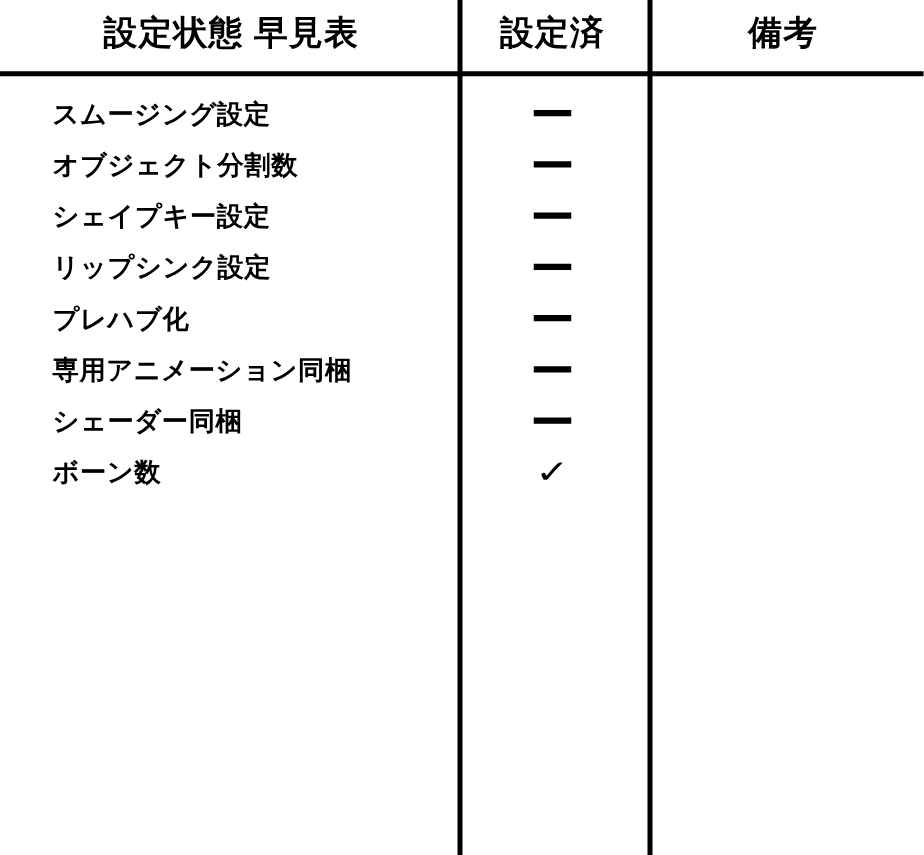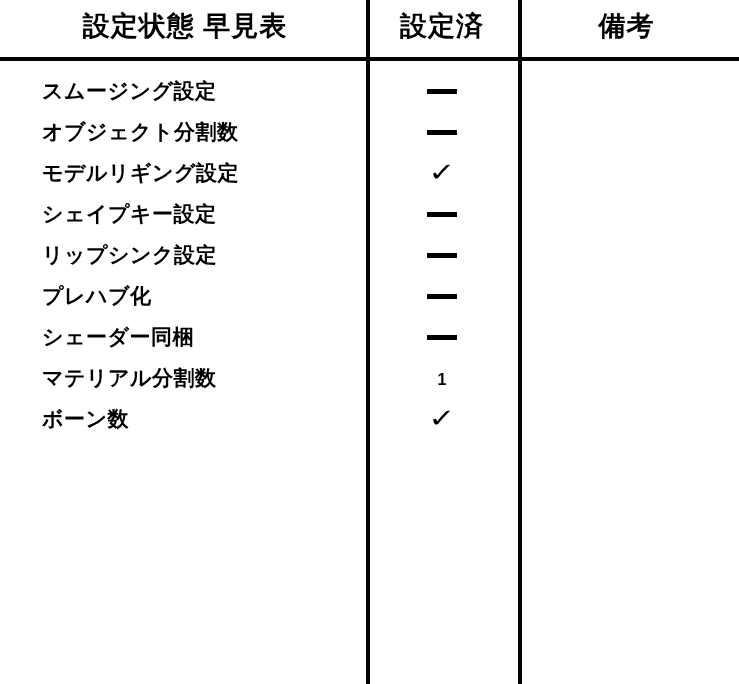--- a/index.html
+++ b/index.html
@@ -134,47 +134,42 @@
           <td class="item-cell">スムージング設定</td>
           <td class="done-cell"><span class="mark-dash"></span></td>
           <td class="note-cell"></td>
         </tr>
         <tr>
           <td class="item-cell">オブジェクト分割数</td>
           <td class="done-cell"><span class="mark-dash"></span></td>
           <td class="note-cell"></td>
         </tr>
         <tr>
-          <td class="item-cell">モデルリギング設定</td>
-          <td class="done-cell"><span class="mark-check">✓</span></td>
-          <td class="note-cell"></td>
-        </tr>
-        <tr>
           <td class="item-cell">シェイプキー設定</td>
           <td class="done-cell"><span class="mark-dash"></span></td>
           <td class="note-cell"></td>
         </tr>
         <tr>
           <td class="item-cell">リップシンク設定</td>
           <td class="done-cell"><span class="mark-dash"></span></td>
           <td class="note-cell"></td>
         </tr>
         <tr>
           <td class="item-cell">プレハブ化</td>
           <td class="done-cell"><span class="mark-dash"></span></td>
           <td class="note-cell"></td>
         </tr>
         <tr>
-          <td class="item-cell">シェーダー同梱</td>
+          <td class="item-cell">専用アニメーション同梱</td>
           <td class="done-cell"><span class="mark-dash"></span></td>
           <td class="note-cell"></td>
         </tr>
         <tr>
-          <td class="item-cell">マテリアル分割数</td>
-          <td class="done-cell"><span class="mark-num">1</span></td>
+          <td class="item-cell">シェーダー同梱</td>
+          <td class="done-cell"><span class="mark-dash"></span></td>
           <td class="note-cell"></td>
         </tr>
         <tr>
           <td class="item-cell">ボーン数</td>
           <td class="done-cell"><span class="mark-check">✓</span></td>
           <td class="note-cell"></td>
         </tr>
       </tbody>
   </table>
 </div>

